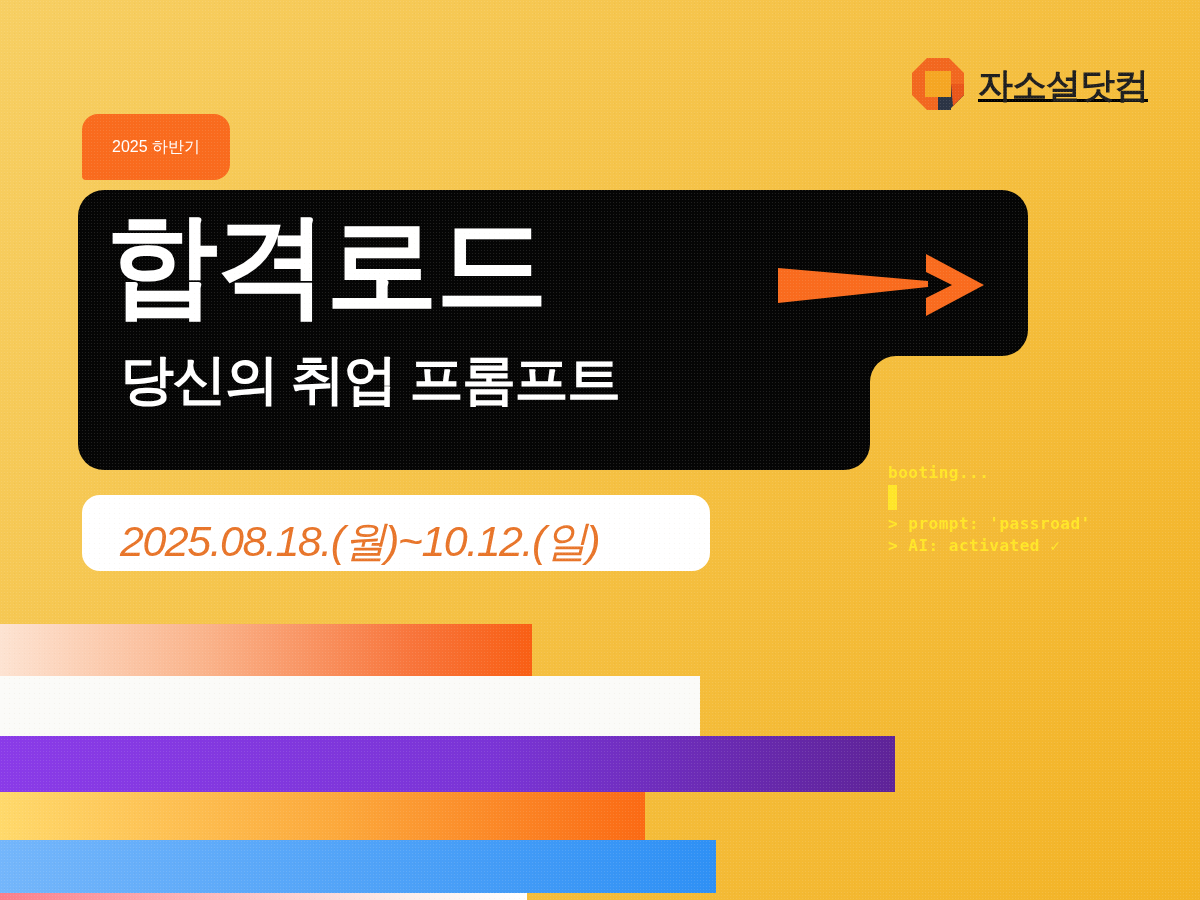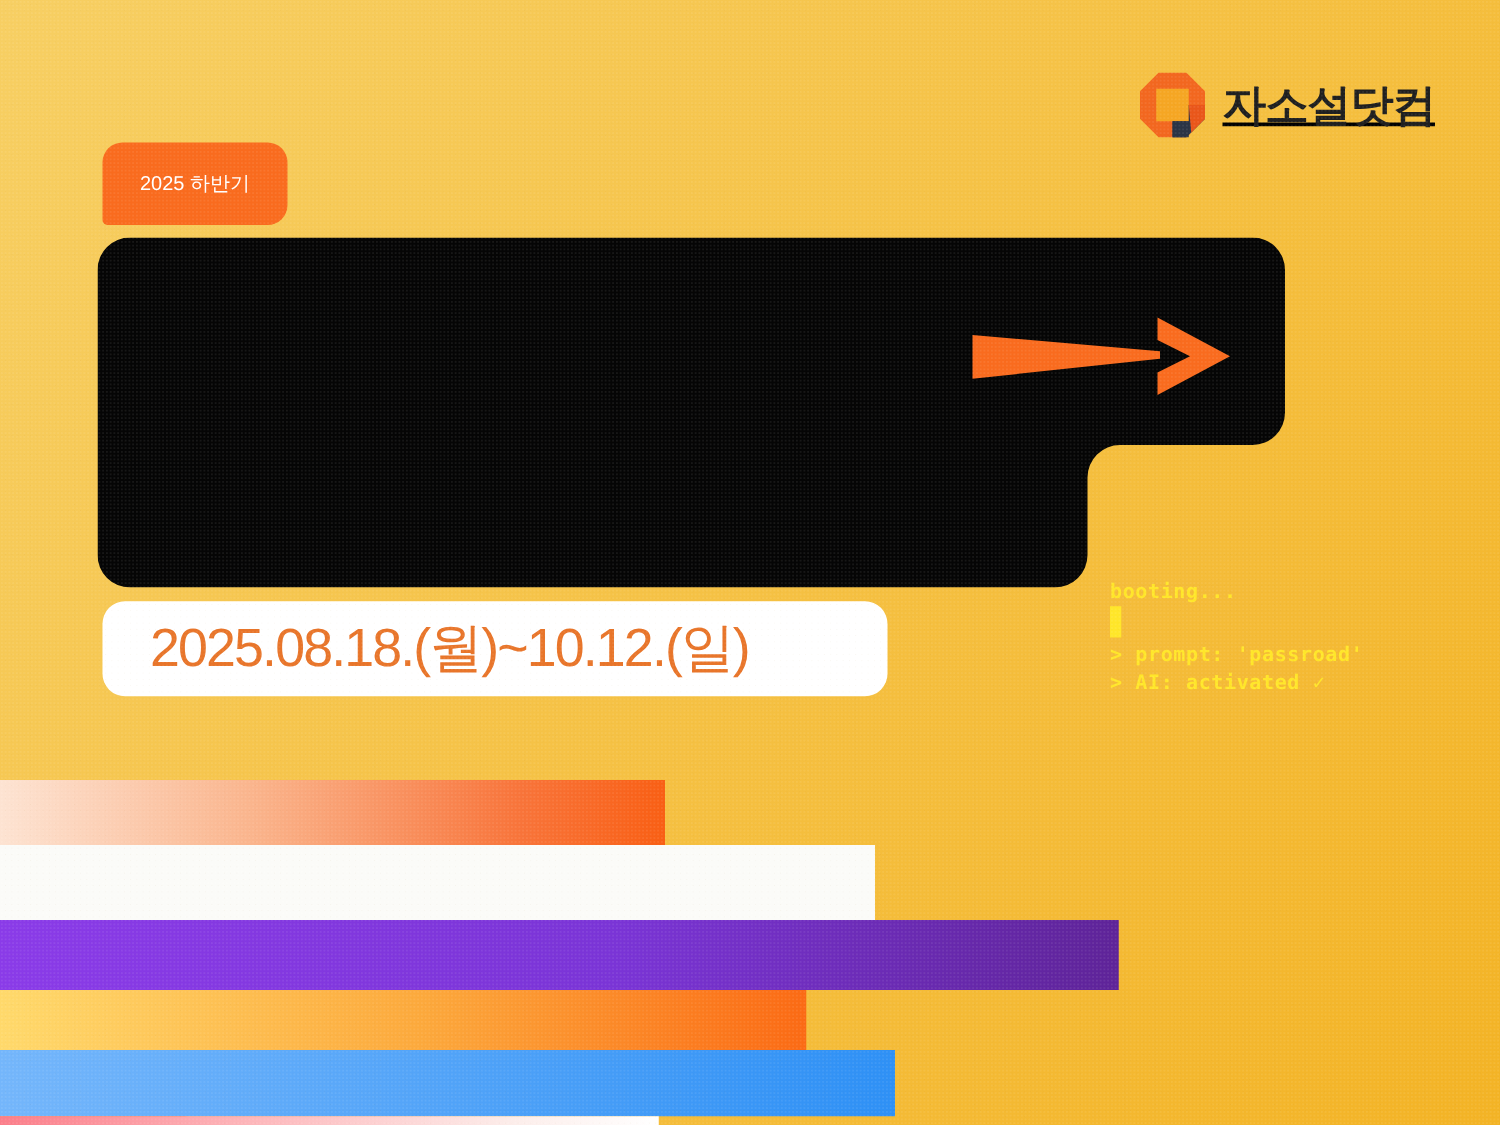--- a/index.html
+++ b/index.html
@@ -111,28 +111,29 @@
     width: 210px;
     height: 70px;
     z-index: 14;
   }
   #arrow-wrap svg { display:block; width:100%; height:100%; }
 
   
   #date-pill {
     position: absolute;
     left: 82px;
-    top: 481px;
+    top: 495px;
     width: 628px;
     height: 76px;
     background: #FFFFFF;
     border-radius: 18px;
     display: flex;
-    align-items: center;
+    align-items: flex-end;
     z-index: 16;
+    font-style: italic;
   }
   #date-label {
     color: #E8752A;
     font-size: 43px;
     font-weight: 500;
     letter-spacing: -1.5px;
     padding-left: 38px;
     white-space: nowrap;
   }
 
@@ -194,20 +195,24 @@
   </div>
 
   <div id="black-panel">
     <svg viewBox="0 0 950 280" preserveAspectRatio="none" aria-hidden="true">
       <path d="M26 0 H924 A26 26 0 0 1 950 26 V140 A26 26 0 0 1 924 166 H818
                A26 26 0 0 0 792 192 V254 A26 26 0 0 1 766 280 H26
                A26 26 0 0 1 0 254 V26 A26 26 0 0 1 26 0 Z" fill="#050505"></path>
     </svg>
   </div>
 
+  <div id="title-block">
+    <h1 id="main-title">합격로드</h1>
+    <h2 id="sub-title">당신의 취업 프롬프트</h2>
+  </div>
 
   <div id="arrow-wrap">
     <svg viewBox="0 0 210 70" aria-hidden="true">
       <path d="M2 18 L152 31 L152 37 L2 53 Z" fill="#F96B1E"></path>
       <path d="M150 4 L208 35 L150 66 L150 48 L176 35 L150 22 Z" fill="#F96B1E"></path>
     </svg>
   </div>
 
   <div id="date-pill" style="background: rgb(255, 255, 255);">
     <span id="date-label" style="color: rgb(232, 117, 42);">2025.08.18.(월)~10.12.(일)</span>

